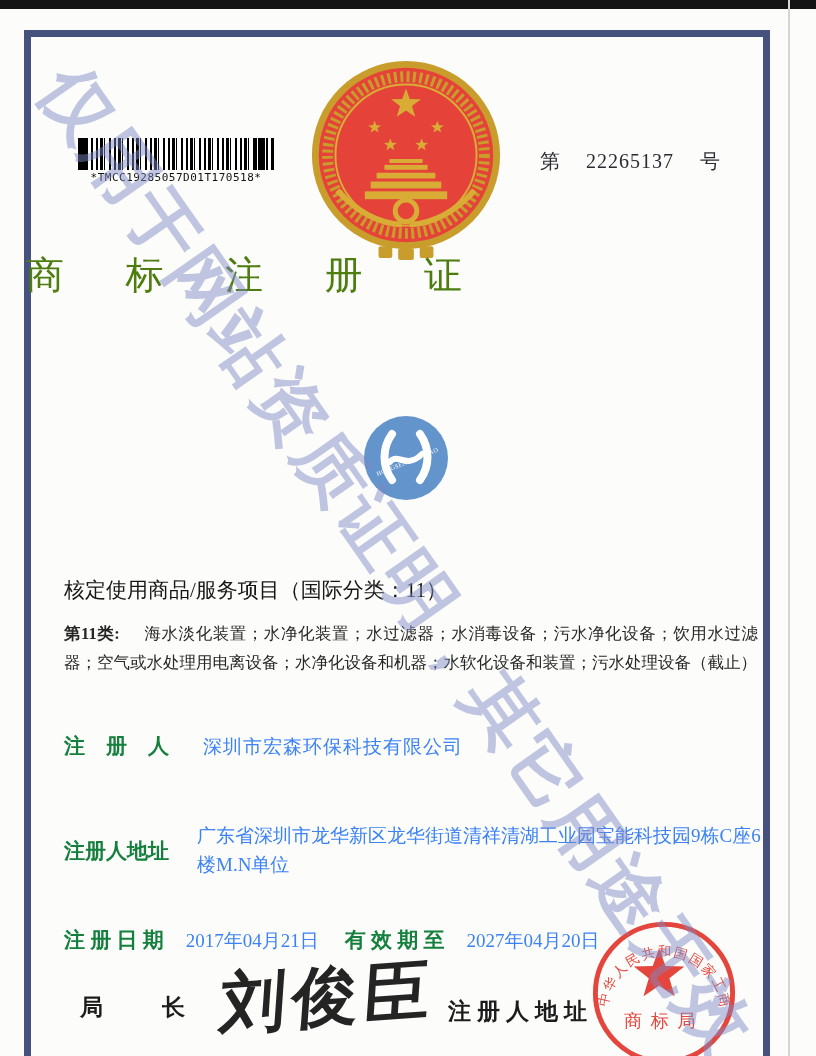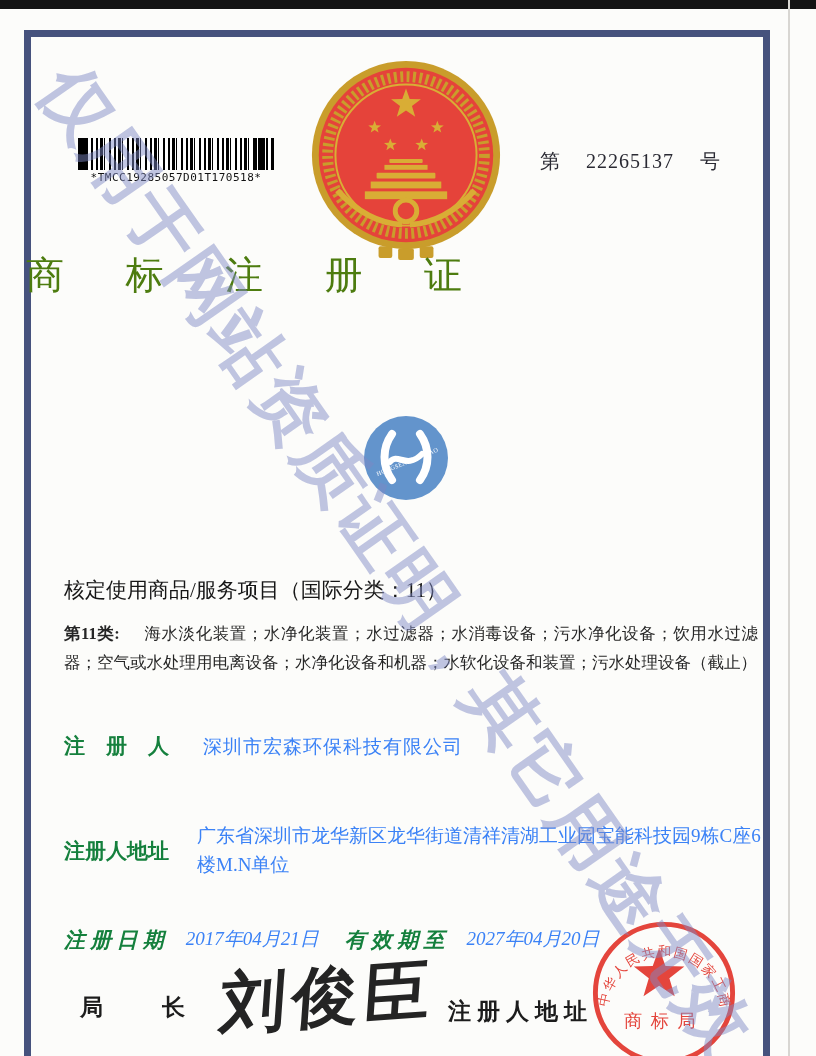--- a/index.html
+++ b/index.html
@@ -43,21 +43,21 @@
     position:absolute;left:64px;top:620px;width:694px;
     font-size:16.5px;line-height:1.75;color:#262626;text-align:justify;
   }
   .goods b{font-weight:bold;margin-right:20px;}
   .row-label{font-weight:bold;font-size:21px;color:#15803d;white-space:nowrap;}
   .row-value{font-size:19px;color:#3b82f6;}
   .registrant-row{position:absolute;left:64px;top:732px;display:flex;align-items:baseline;}
   .registrant-row .row-value{margin-left:34px;letter-spacing:1px;}
   .address-row{position:absolute;left:64px;top:822px;display:flex;align-items:center;}
   .address-row .row-value{margin-left:28px;width:578px;line-height:1.5;}
-  .date-row{position:absolute;left:64px;top:926px;display:flex;align-items:flex-start;font-style:italic;}
+  .date-row{position:absolute;left:64px;top:926px;display:flex;align-items:flex-end;}
   .date-row .row-value{margin:0 26px 0 22px;font-size:19px;}
   .date-row .row-value:last-child{margin-right:0;}
   .director-row{position:absolute;left:80px;top:992px;width:520px;}
   .dir-ju{position:absolute;left:0;top:0;font-weight:bold;font-size:23px;}
   .dir-zhang{position:absolute;left:82px;top:0;font-weight:bold;font-size:23px;}
   .issuer{position:absolute;left:368px;top:4px;font-weight:bold;font-size:23px;letter-spacing:6px;white-space:nowrap;}
   .signature{
     position:absolute;left:118px;top:-40px;width:260px;text-align:center;
     font-size:66px;font-weight:bold;color:#242424;
     transform:rotate(-4deg) skewX(-8deg);letter-spacing:6px;white-space:nowrap;

